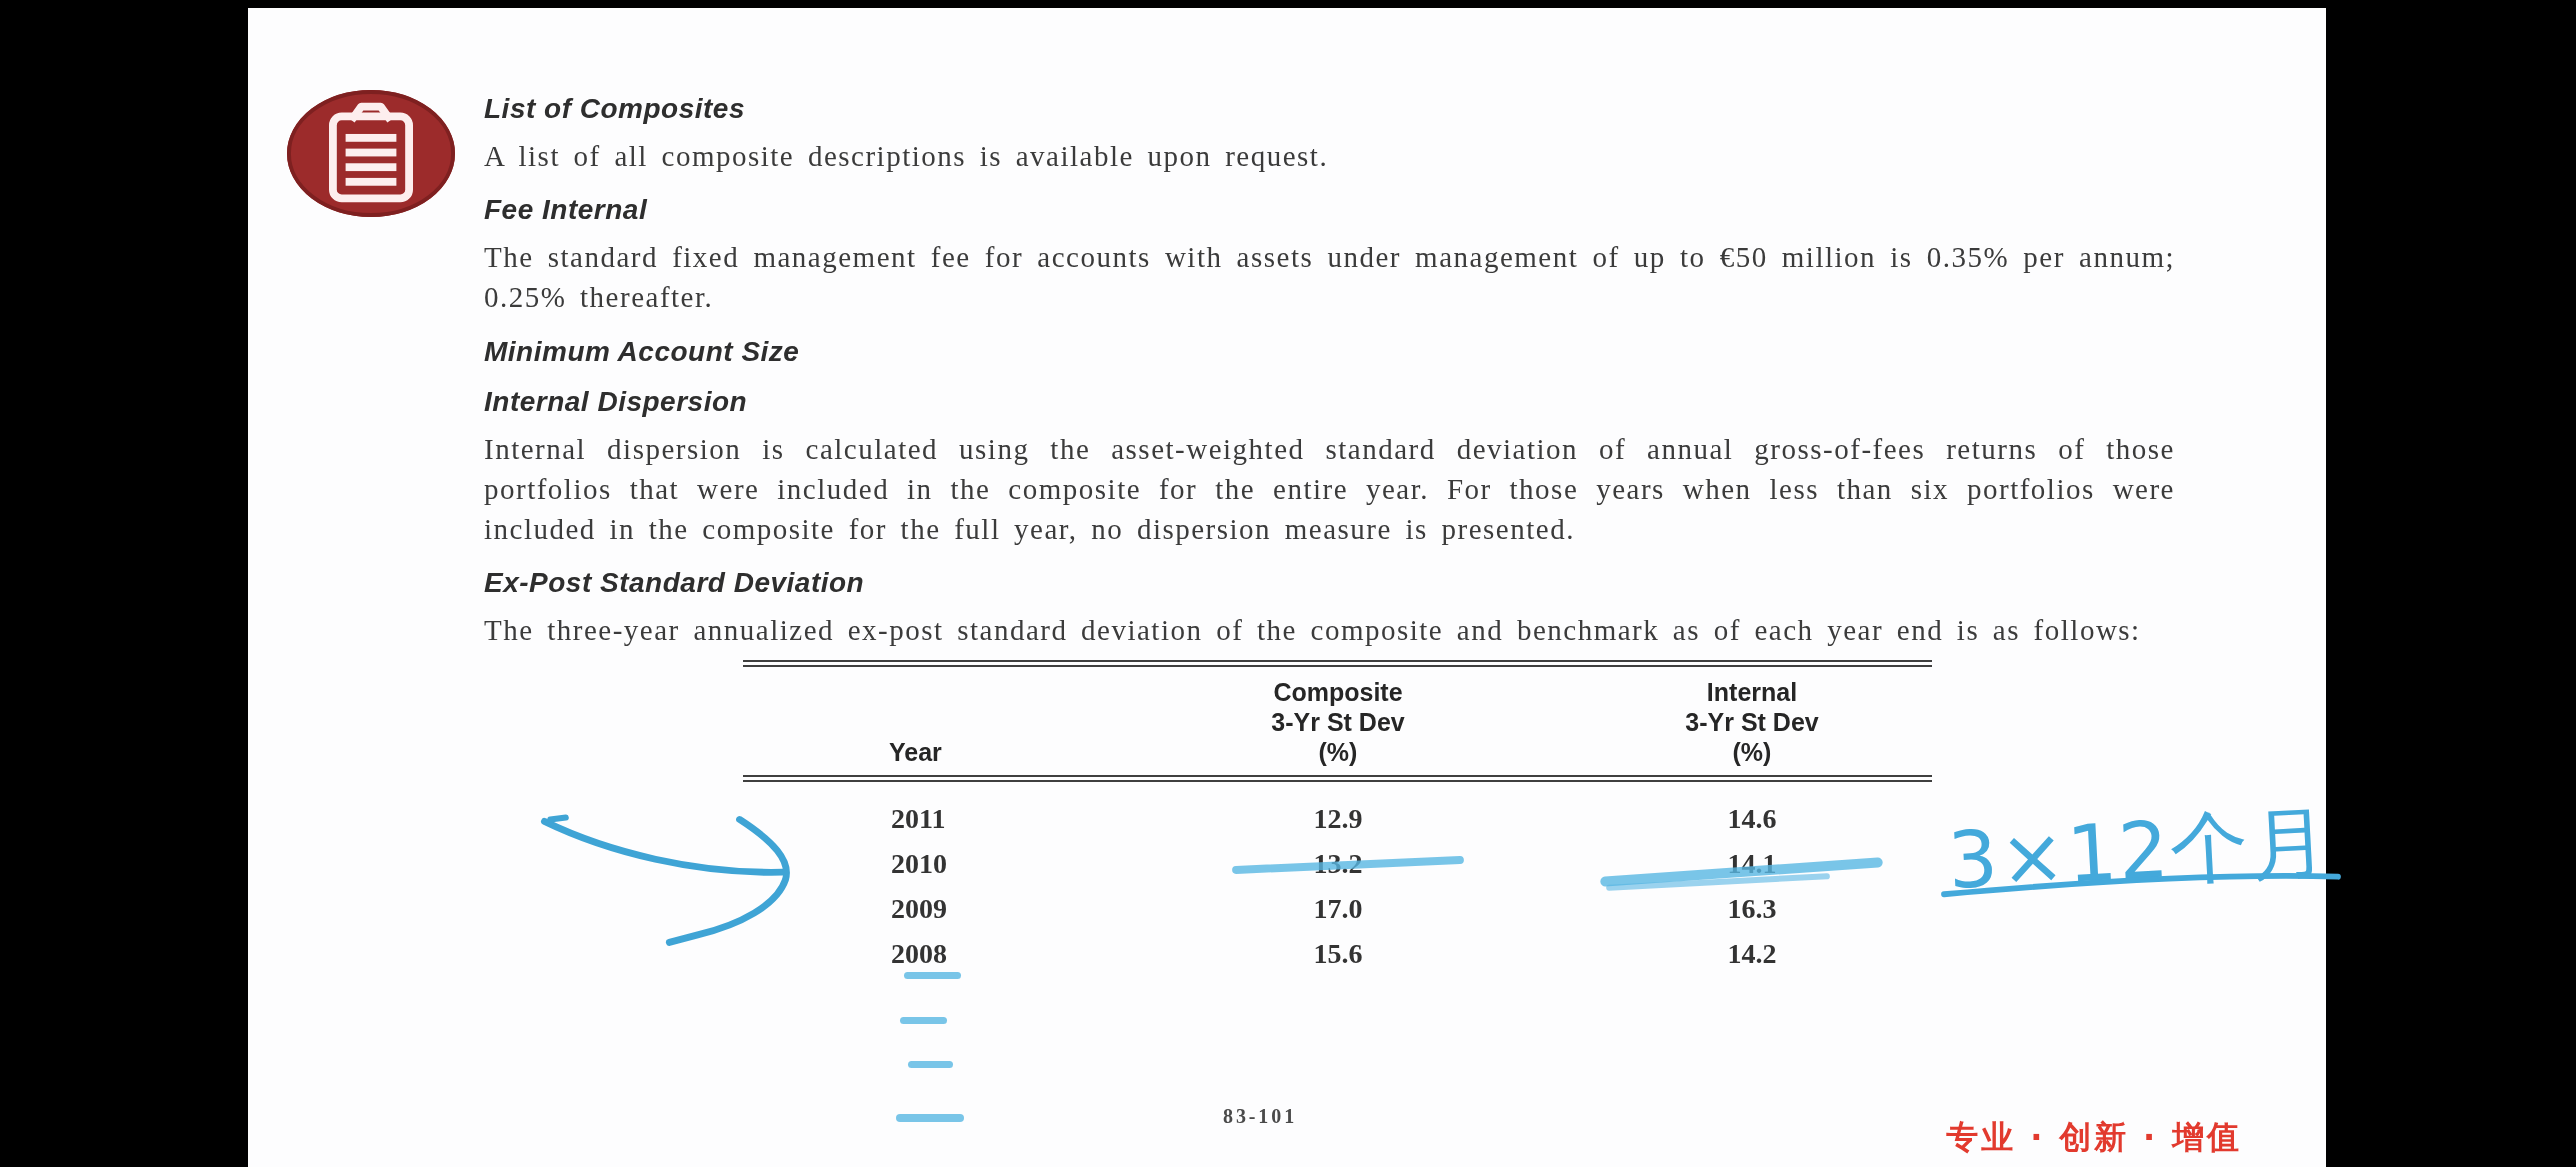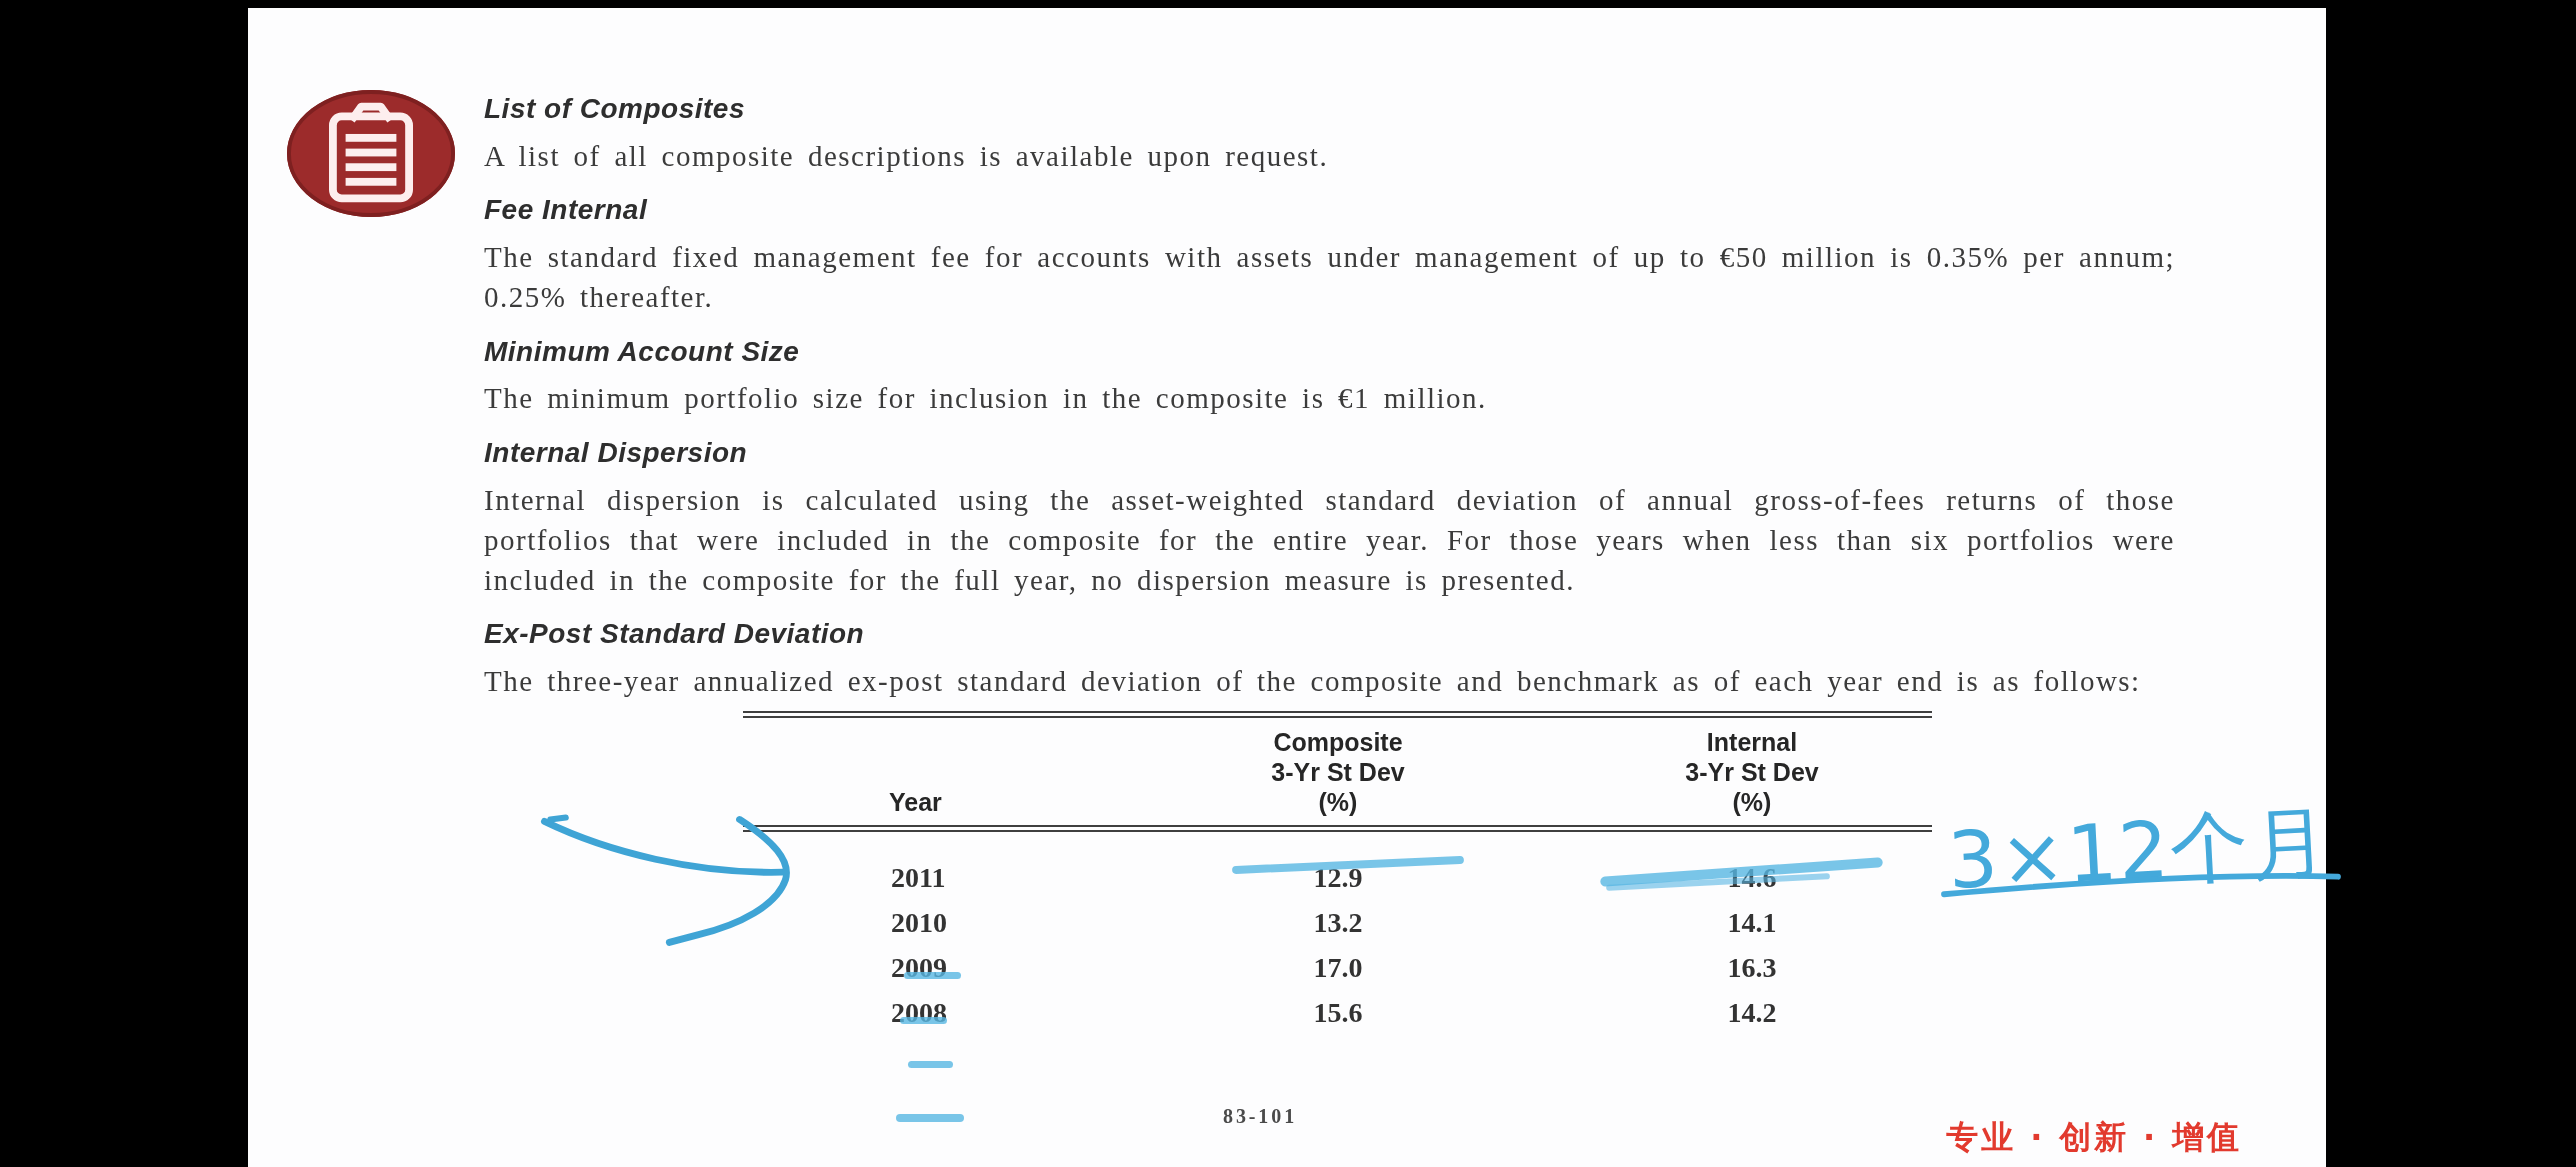--- a/index.html
+++ b/index.html
@@ -18,21 +18,21 @@
   .icon-badge{position:absolute;left:39px;top:82px;width:168px;height:127px;}
 
   
   .stats-table{margin:9.8px 0 0 259px;width:1189px;border-top:7.8px double #3f3f3f;}
   .thead{display:grid;grid-template-columns:361px 468px 360px;align-items:end;
          padding:9.8px 0 7.8px 0;border-bottom:7.8px double #3f3f3f;
          font-family:"Liberation Sans",sans-serif;font-weight:bold;font-size:25px;
          line-height:30px;color:#262626;}
   .th-year{padding-left:146px;text-align:left;}
   .th-multi{text-align:center;position:relative;}
-  .tbody{padding-top:23px;}
+  .tbody{padding-top:15px;}
   .trow{display:grid;grid-template-columns:361px 468px 360px;height:45px;align-items:center;
         font-size:28px;font-weight:bold;color:#333;}
   .td-year{padding-left:148px;text-align:left;}
   .td-val{text-align:center;}
   .page-number{position:absolute;left:739px;top:1097px;font-size:20px;font-weight:bold;
                letter-spacing:2.9px;color:#4a4a4a;}
 
   
   .ink{position:absolute;pointer-events:none;}
   .hl{position:absolute;background:#58b6e2;opacity:.8;border-radius:4.9px;}
@@ -64,21 +64,20 @@
     </div>
 
     <div class="content">
       <div class="sec-heading" style="margin-top:0">List of Composites</div>
       <p class="sec-body">A list of all composite descriptions is available upon request.</p>
 
       <div class="sec-heading">Fee Internal</div>
       <p class="sec-body">The standard fixed management fee for accounts with assets under management of up to €50 million is 0.35% per annum; 0.25% thereafter.</p>
 
       <div class="sec-heading">Minimum Account Size</div>
-      <p class="sec-body">The minimum portfolio size for inclusion in the composite is €1 million.</p>
 
       <div class="sec-heading">Internal Dispersion</div>
       <p class="sec-body">Internal dispersion is calculated using the asset-weighted standard deviation of annual gross-of-fees returns of those portfolios that were included in the composite for the entire year. For those years when less than six portfolios were included in the composite for the full year, no dispersion measure is presented.</p>
 
       <div class="sec-heading">Ex-Post Standard Deviation</div>
       <p class="sec-body">The three-year annualized ex-post standard deviation of the composite and benchmark as of each year end is as follows:</p>
 
       <div class="stats-table">
         <div class="thead">
           <div class="th-year">Year</div>

